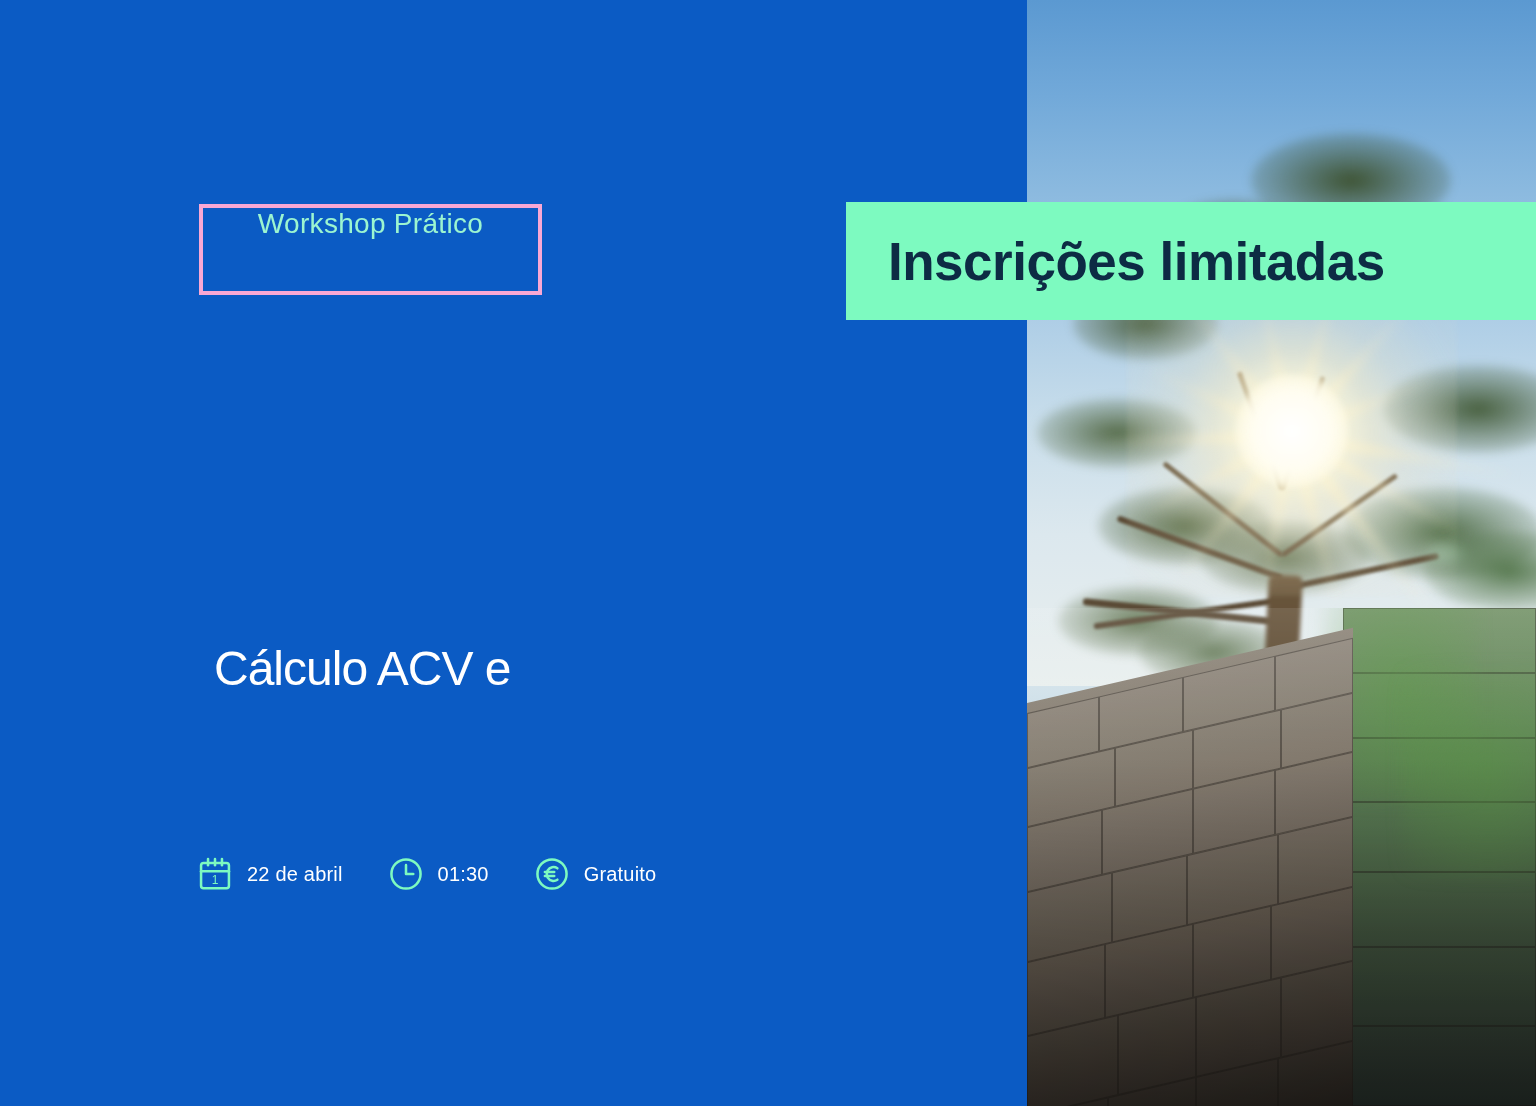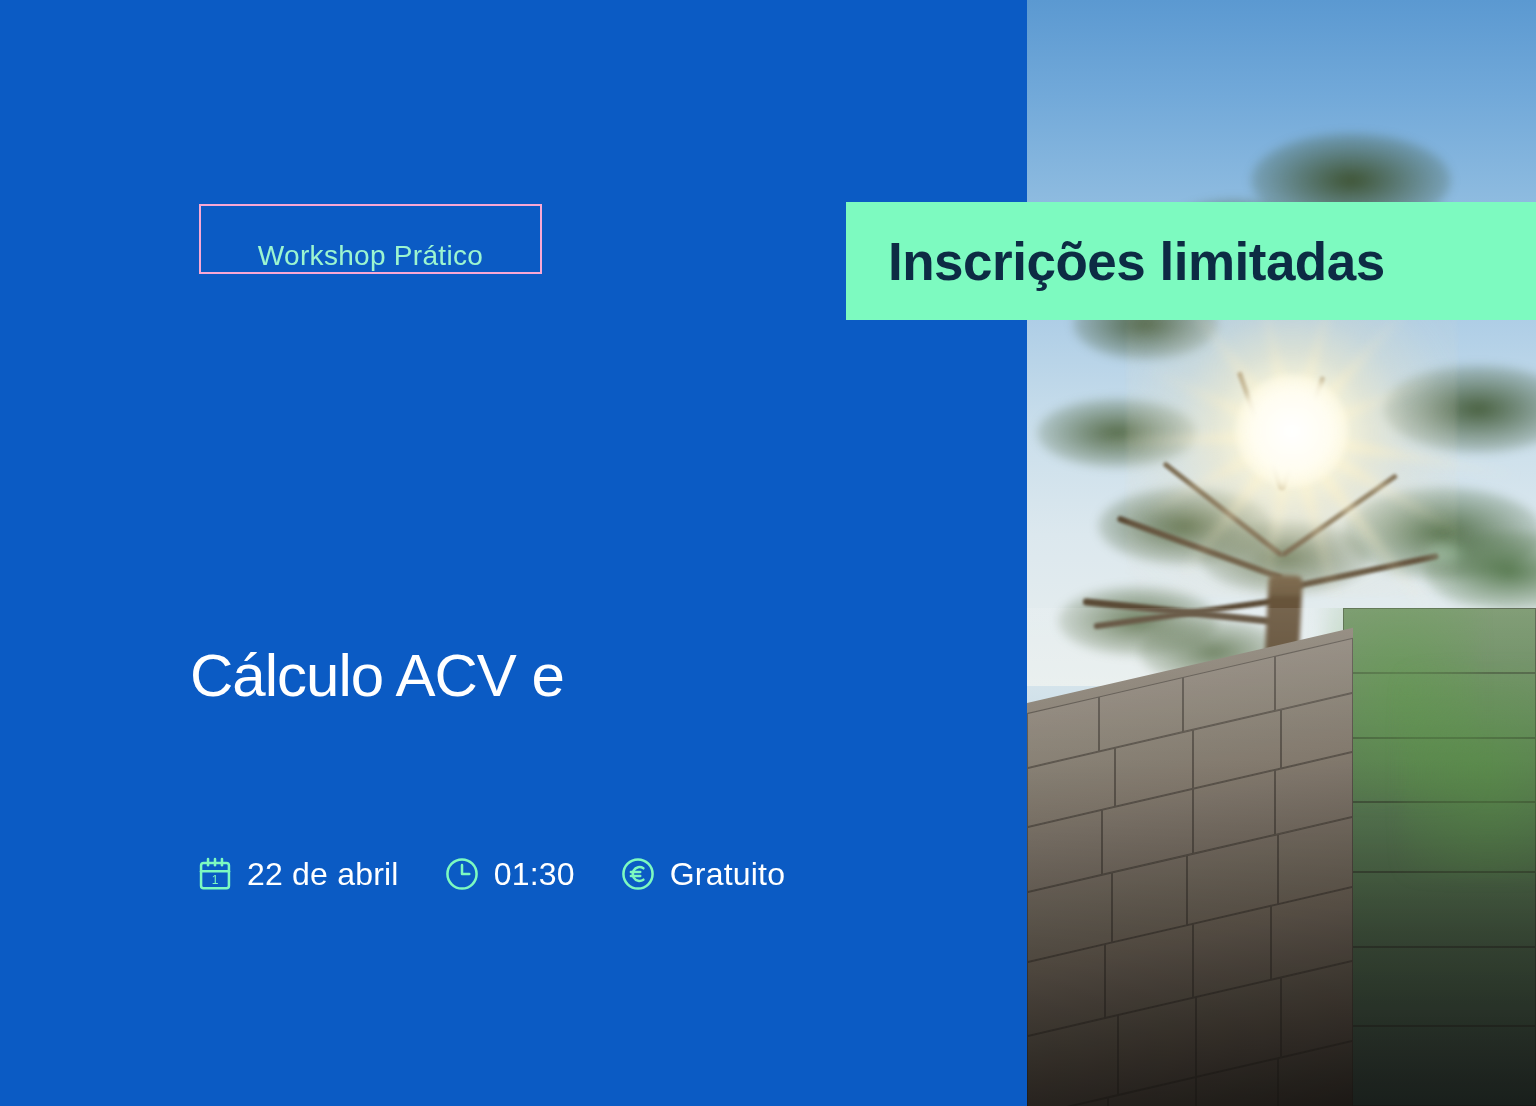--- a/index.html
+++ b/index.html
@@ -171,44 +171,44 @@
     font-size: 53px;
     font-weight: 700;
     letter-spacing: -0.5px;
     white-space: nowrap;
   }
 
   
   .badge {
     position: absolute;
     left: 199px; top: 204px;
-    width: 343px; height: 70px;
+    width: 343px; height: 91px;
     box-sizing: border-box;
-    border: 2px solid #f9a8d4;
+    border: 4px solid #f9a8d4;
     display: flex;
-    align-items: flex-end;
+    align-items: flex-start;
     justify-content: center;
     z-index: 5;
   }
   .badge-text {
     color: #9CF5D0;
     font-size: 28px;
     font-weight: 400;
     letter-spacing: 0.3px;
     white-space: nowrap;
   }
 
   
   .headline {
     position: absolute;
-    left: 190px; top: 641px;
+    left: 214px; top: 641px;
     width: 790px;
     z-index: 5;
     color: #ffffff;
-    font-size: 60px;
+    font-size: 48px;
     line-height: 1.16;
     font-weight: 400;
     letter-spacing: -1px;
   }
   .headline-line { display: block; white-space: nowrap; }
   .headline-accent {
     color: #7DFAC0;
     font-weight: 700;
   }
 
@@ -227,21 +227,21 @@
   }
   .meta-item:last-child { margin-right: 0; }
   .meta-icon {
     width: 38px; height: 38px;
     margin-right: 13px;
     flex: 0 0 auto;
     display: block;
   }
   .meta-label {
     color: #ffffff;
-    font-size: 32px;
+    font-size: 20px;
     font-weight: 400;
     white-space: nowrap;
     letter-spacing: 0.2px;
   }
 </style>
 </head>
 <body>
 
 <div class="poster">
 

